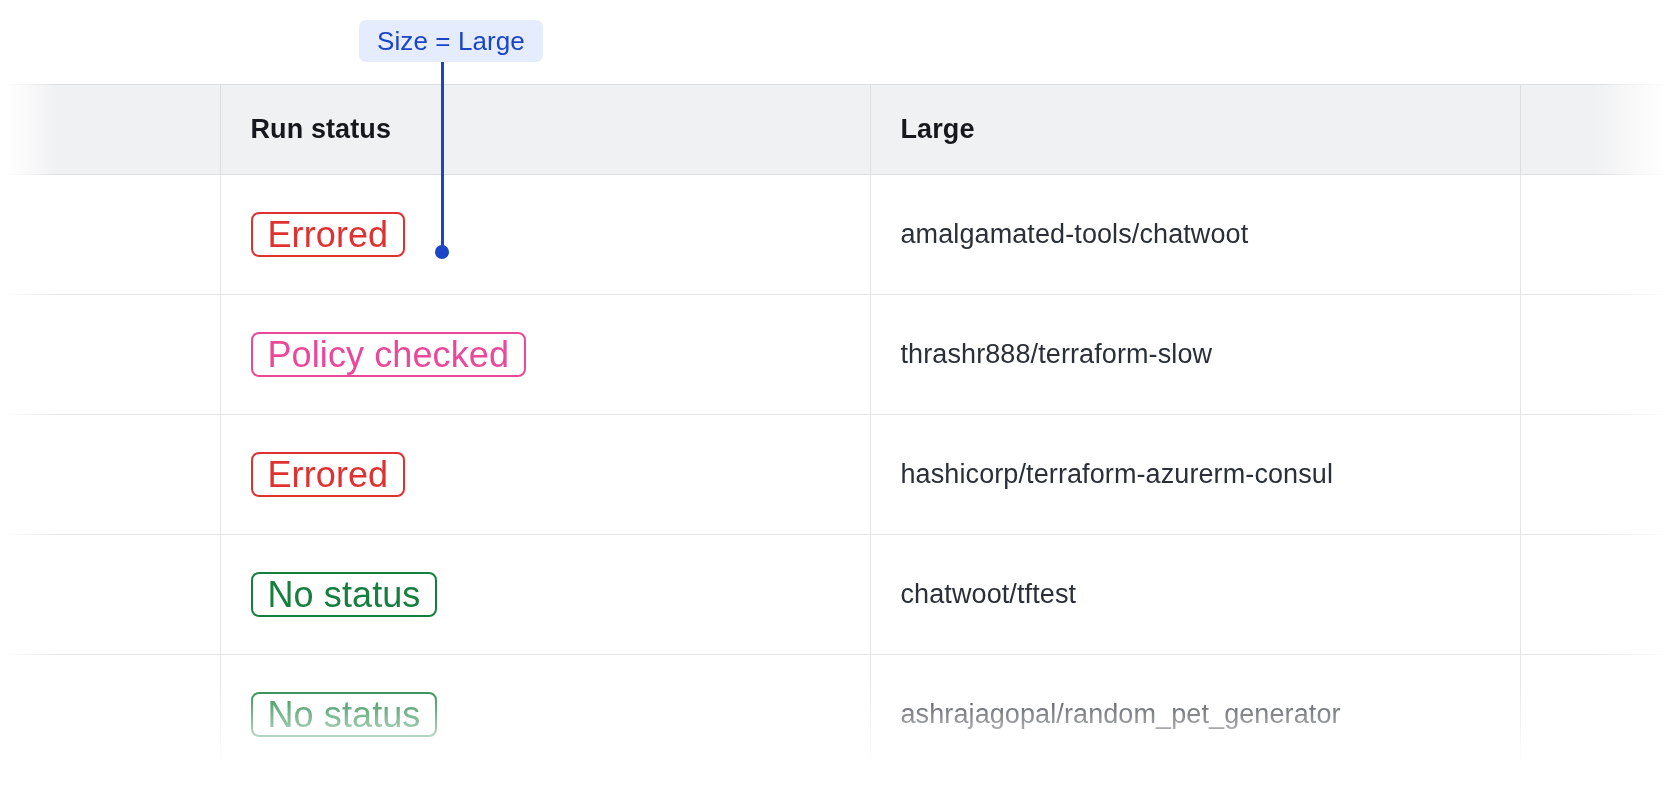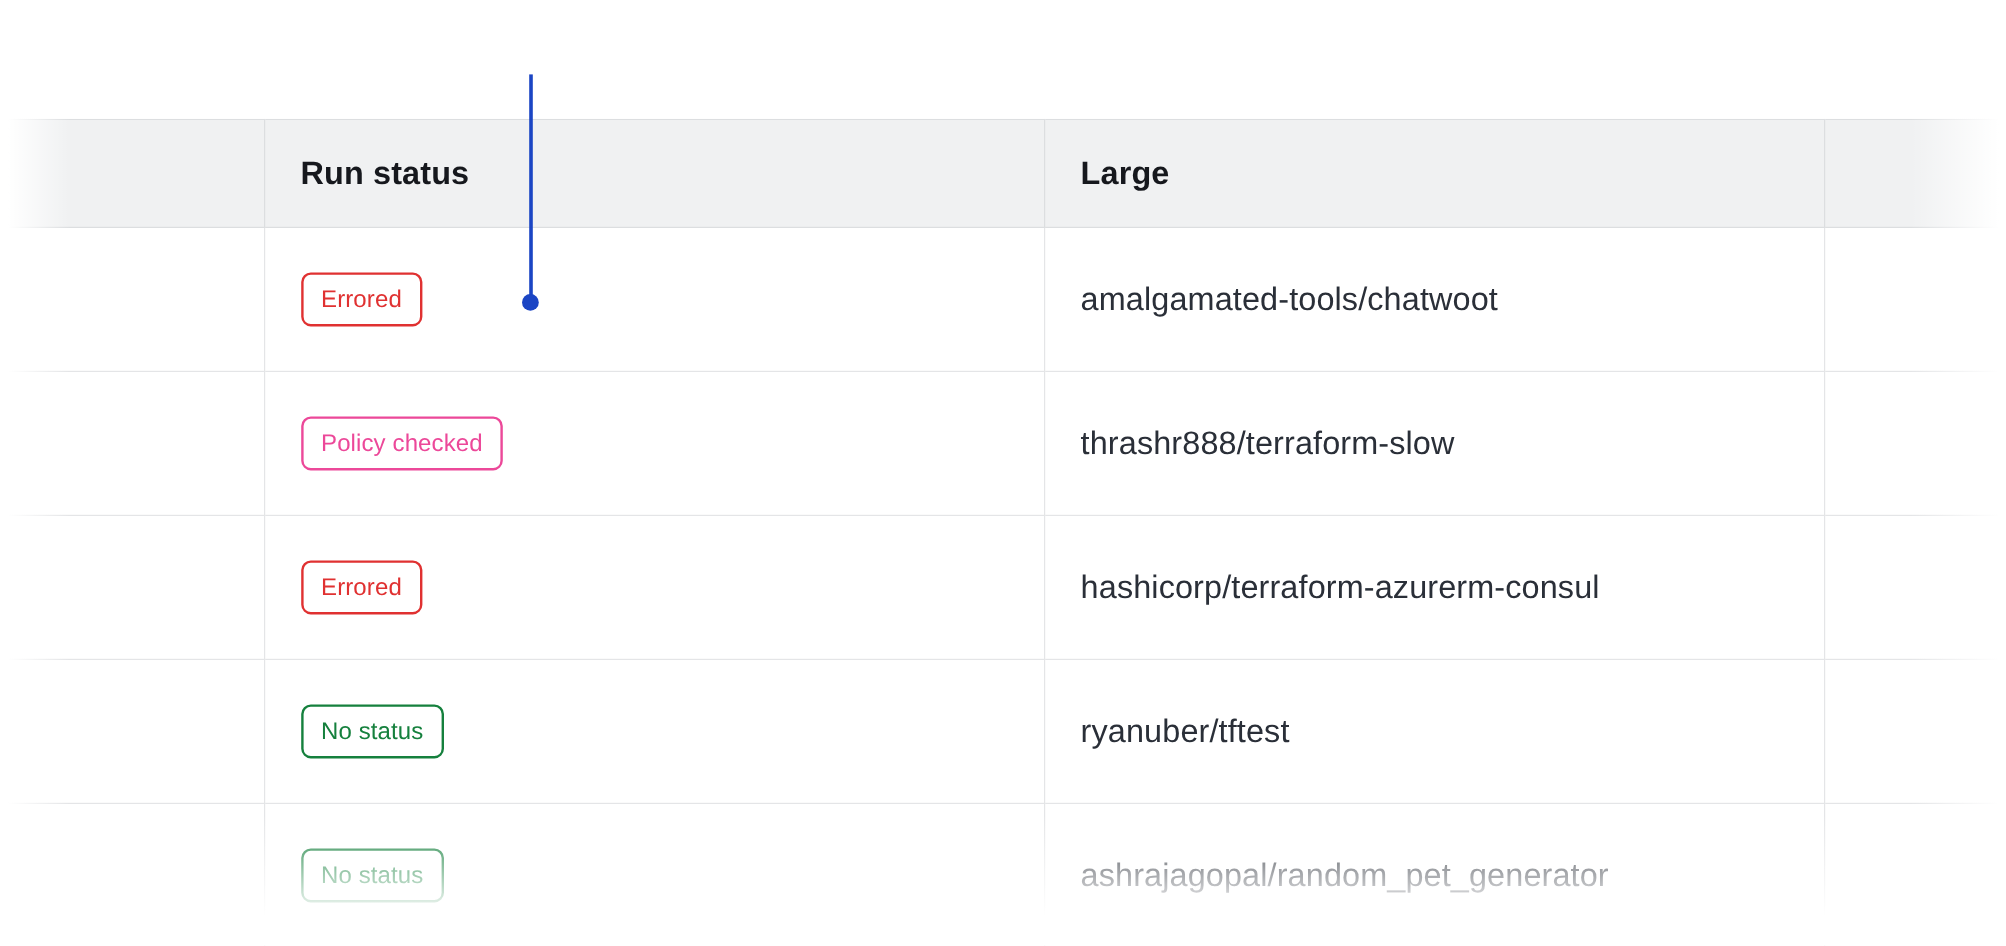--- a/index.html
+++ b/index.html
@@ -53,21 +53,21 @@
     width: 14px;
     height: 14px;
     border-radius: 50%;
     background: #1b45c4;
   }
 
   
   .table-wrap {
     position: absolute;
     left: 0;
-    top: 99px;
+    top: 84px;
     width: 1672px;
     height: 689px;
     overflow: hidden;
   }
 
   .tbl {
     border-collapse: collapse;
     table-layout: fixed;
     width: 1750px;
     margin-left: -10px;
@@ -110,21 +110,21 @@
 
   
   .badge {
     display: inline-flex;
     align-items: center;
     justify-content: center;
     height: 45px;
     padding: 14px 15px;
     border: 2px solid currentColor;
     border-radius: 8px;
-    font-size: 20px;
+    font-size: 36px;
     line-height: 1;
     white-space: nowrap;
     background: #ffffff;
   }
 
   .badge.errored        { color: #e03131; }
   .badge.policy-checked { color: #ec4899; }
   .badge.no-status      { color: #15803d; }
 
   
@@ -198,21 +198,21 @@
           </td>
           <td>hashicorp/terraform-azurerm-consul</td>
           <td></td>
         </tr>
 
         <tr>
           <td class="cell-select"></td>
           <td>
             <span class="badge no-status">No status</span>
           </td>
-          <td>ryanuber/tftest</td>
+          <td>chatwoot/tftest</td>
           <td></td>
         </tr>
 
         <tr>
           <td class="cell-select"></td>
           <td>
             <span class="badge no-status">No status</span>
           </td>
           <td>ashrajagopal/random_pet_generator</td>
           <td></td>
@@ -221,14 +221,15 @@
       </tbody>
     </table>
   </div>
 
   <div class="fade-left"></div>
   <div class="fade-right"></div>
   <div class="fade-bottom"></div>
 
   <div class="annotation-line"></div>
   <div class="annotation-dot"></div>
+  <div class="annotation-label">Size = Large</div>
 
 </div>
 
 </body></html>

